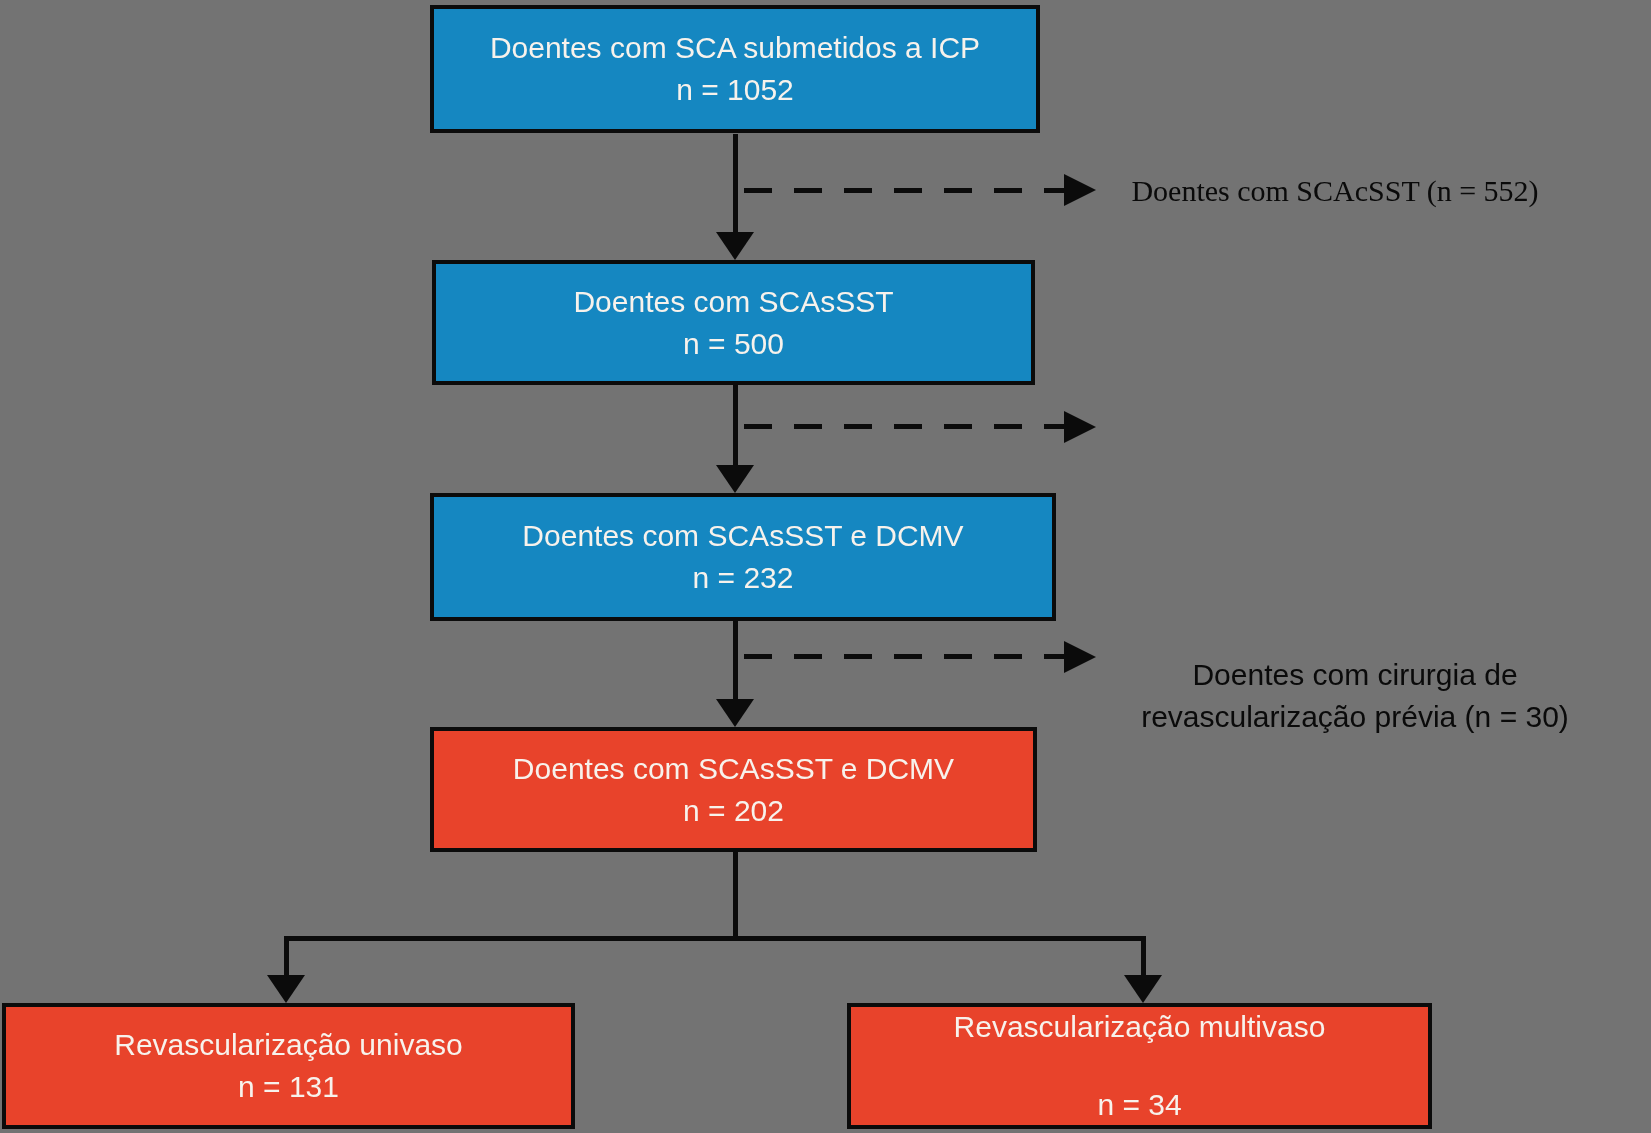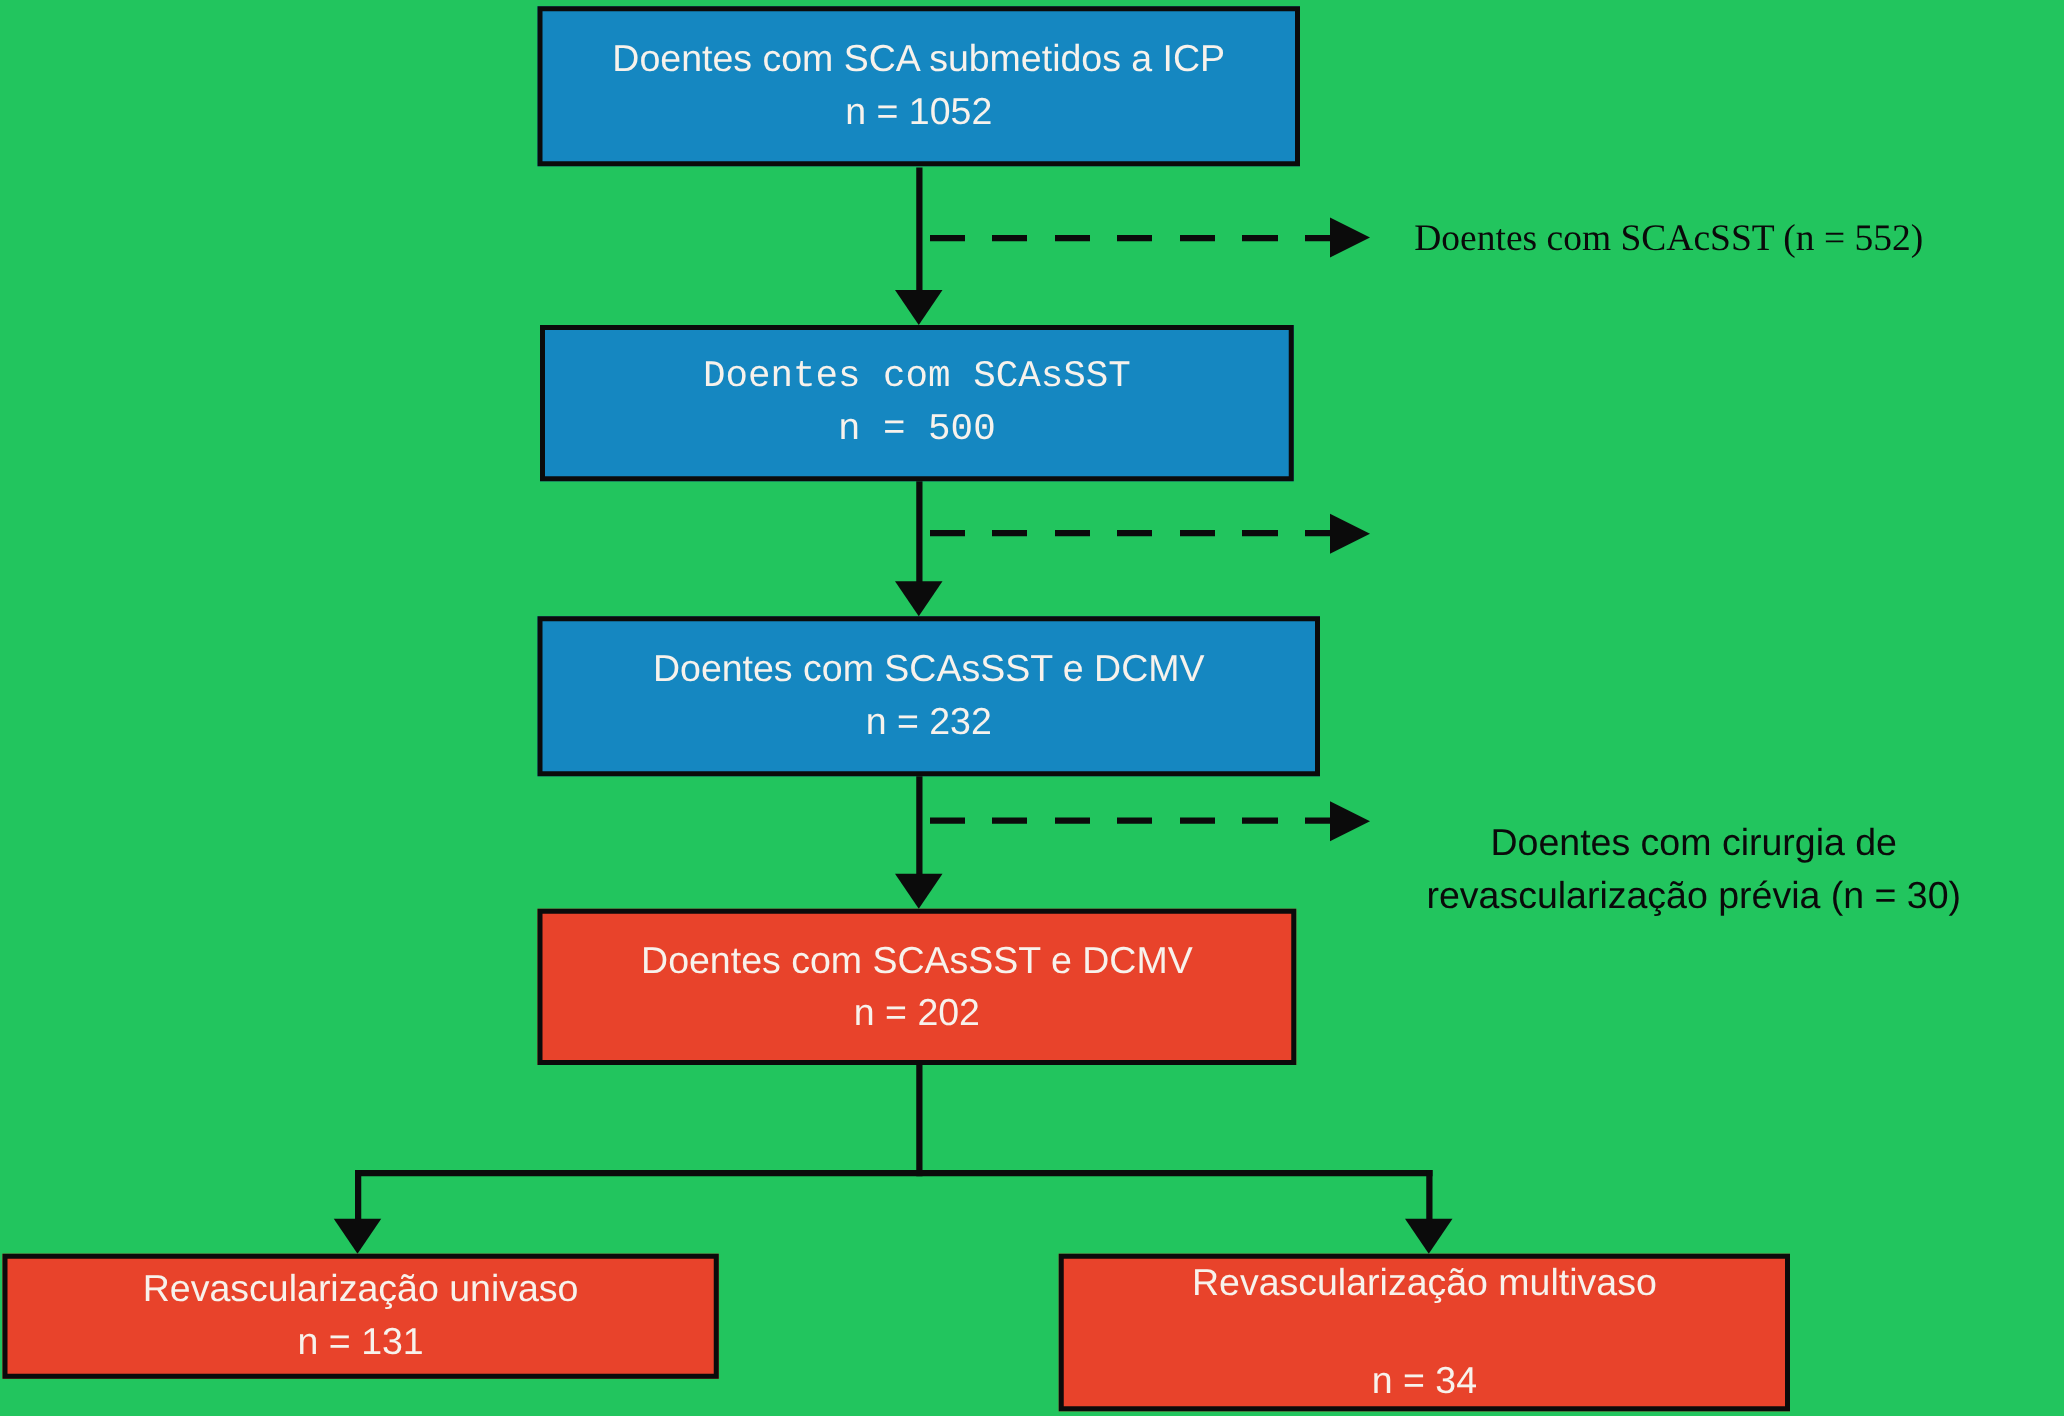--- a/index.html
+++ b/index.html
@@ -5,21 +5,21 @@
   html, body {
     margin: 0;
     padding: 0;
     background: #ffffff;
     font-family: "Liberation Sans", sans-serif;
   }
   .canvas {
     position: relative;
     width: 1651px;
     height: 1133px;
-    background: #22c55e;
+    background: #737373;
     overflow: hidden;
   }
   .box {
     position: absolute;
     border: 4px solid #0b0b0b;
     box-sizing: border-box;
     display: flex;
     flex-direction: column;
     align-items: center;
     justify-content: center;
@@ -80,21 +80,21 @@
 
   <div class="shaft-v" style="left:733px; top:134px; height:100px;"></div>
   <div class="head-down" style="left:716px; top:232px;"></div>
 
   <div class="dash-h" style="left:744px; top:188px; width:320px;"></div>
   <div class="head-right" style="left:1064px; top:174px;"></div>
   <div class="side-text" style="left: 1105px; top: 170px; width: 460px; color: rgb(10, 10, 10); font-family: Liberation Serif, serif;">
     <div>Doentes com SCAcSST (n = 552)</div>
   </div>
 
-  <div class="box blue" style="left: 432px; top: 260px; width: 603px; height: 125px; background: rgb(21, 135, 193); color: rgb(247, 242, 236); font-family: Liberation Mono, monospace;">
+  <div class="box blue" style="left: 432px; top: 260px; width: 603px; height: 125px; background: rgb(21, 135, 193); color: rgb(247, 242, 236);">
     <div>Doentes com SCAsSST</div>
     <div>n = 500</div>
   </div>
 
   <div class="shaft-v" style="left:733px; top:385px; height:82px;"></div>
   <div class="head-down" style="left:716px; top:465px;"></div>
 
   <div class="dash-h" style="left:744px; top:424px; width:320px;"></div>
   <div class="head-right" style="left:1064px; top:411px;"></div>
 
@@ -118,21 +118,21 @@
     <div>n = 202</div>
   </div>
 
   <div class="shaft-v" style="left:733px; top:852px; height:89px;"></div>
   <div class="shaft-h" style="left:284px; top:936px; width:862px;"></div>
   <div class="shaft-v" style="left:284px; top:936px; height:41px;"></div>
   <div class="head-down" style="left:267px; top:975px;"></div>
   <div class="shaft-v" style="left:1141px; top:936px; height:41px;"></div>
   <div class="head-down" style="left:1124px; top:975px;"></div>
 
-  <div class="box red" style="left: 2px; top: 1003px; width: 573px; height: 100px; background: rgb(232, 67, 43); color: rgb(247, 242, 236);">
+  <div class="box red" style="left: 2px; top: 1003px; width: 573px; height: 126px; background: rgb(232, 67, 43); color: rgb(247, 242, 236);">
     <div>Revascularização univaso</div>
     <div>n = 131</div>
   </div>
 
   <div class="box red" style="left: 847px; top: 1003px; width: 585px; height: 126px; background: rgb(232, 67, 43); color: rgb(247, 242, 236); gap: 36px;">
     <div>Revascularização multivaso</div>
     <div>n = 34</div>
   </div>
 
 </div>

